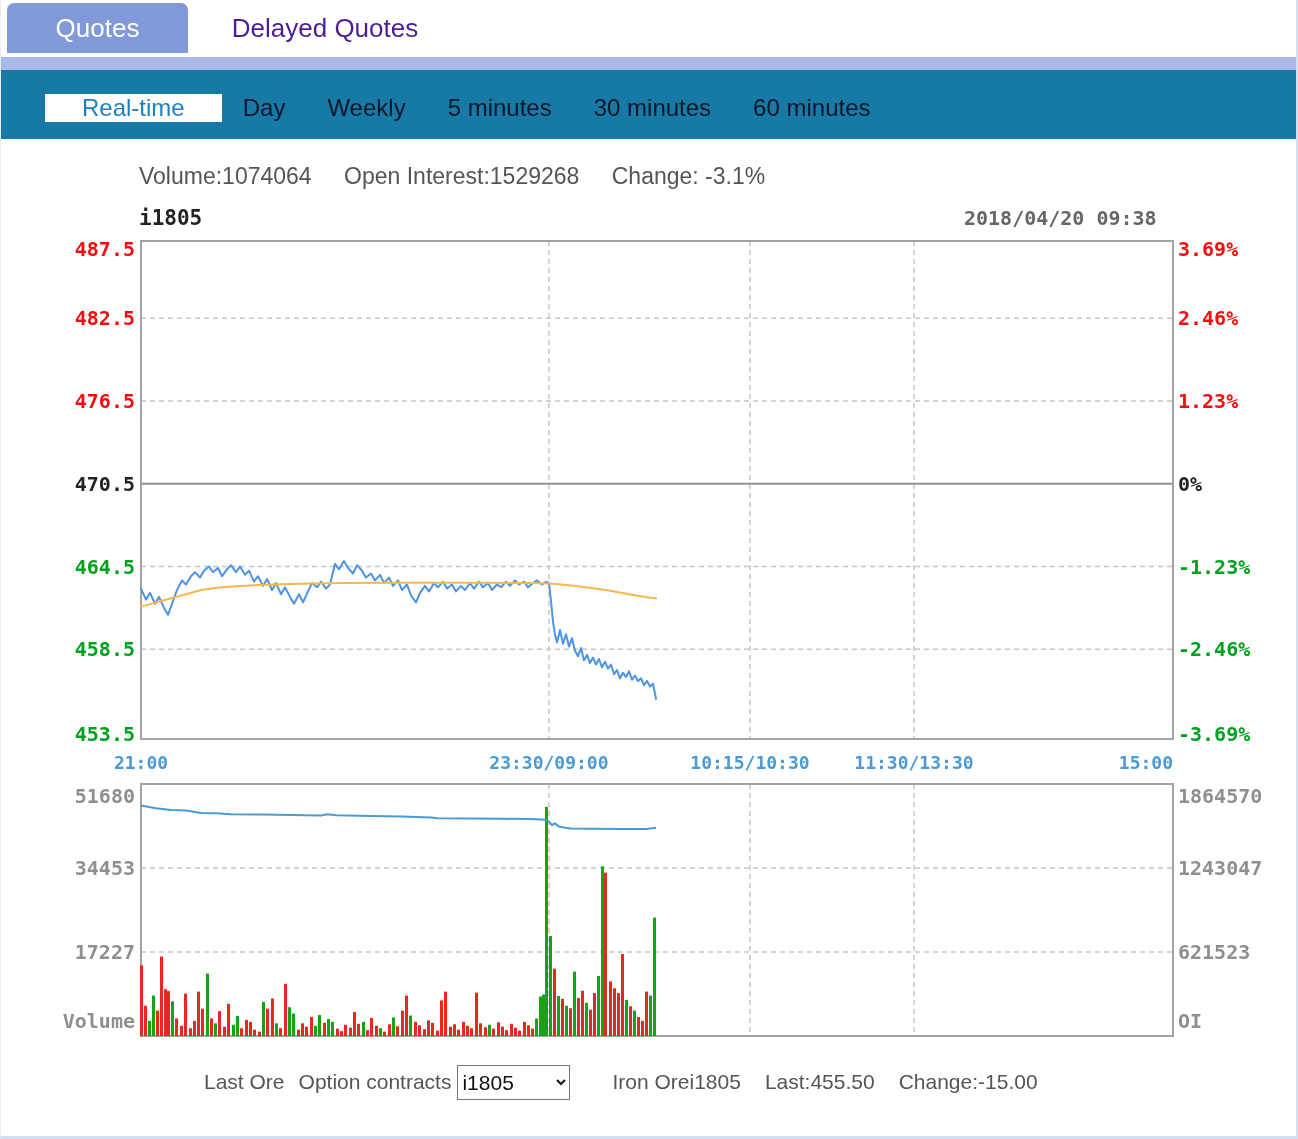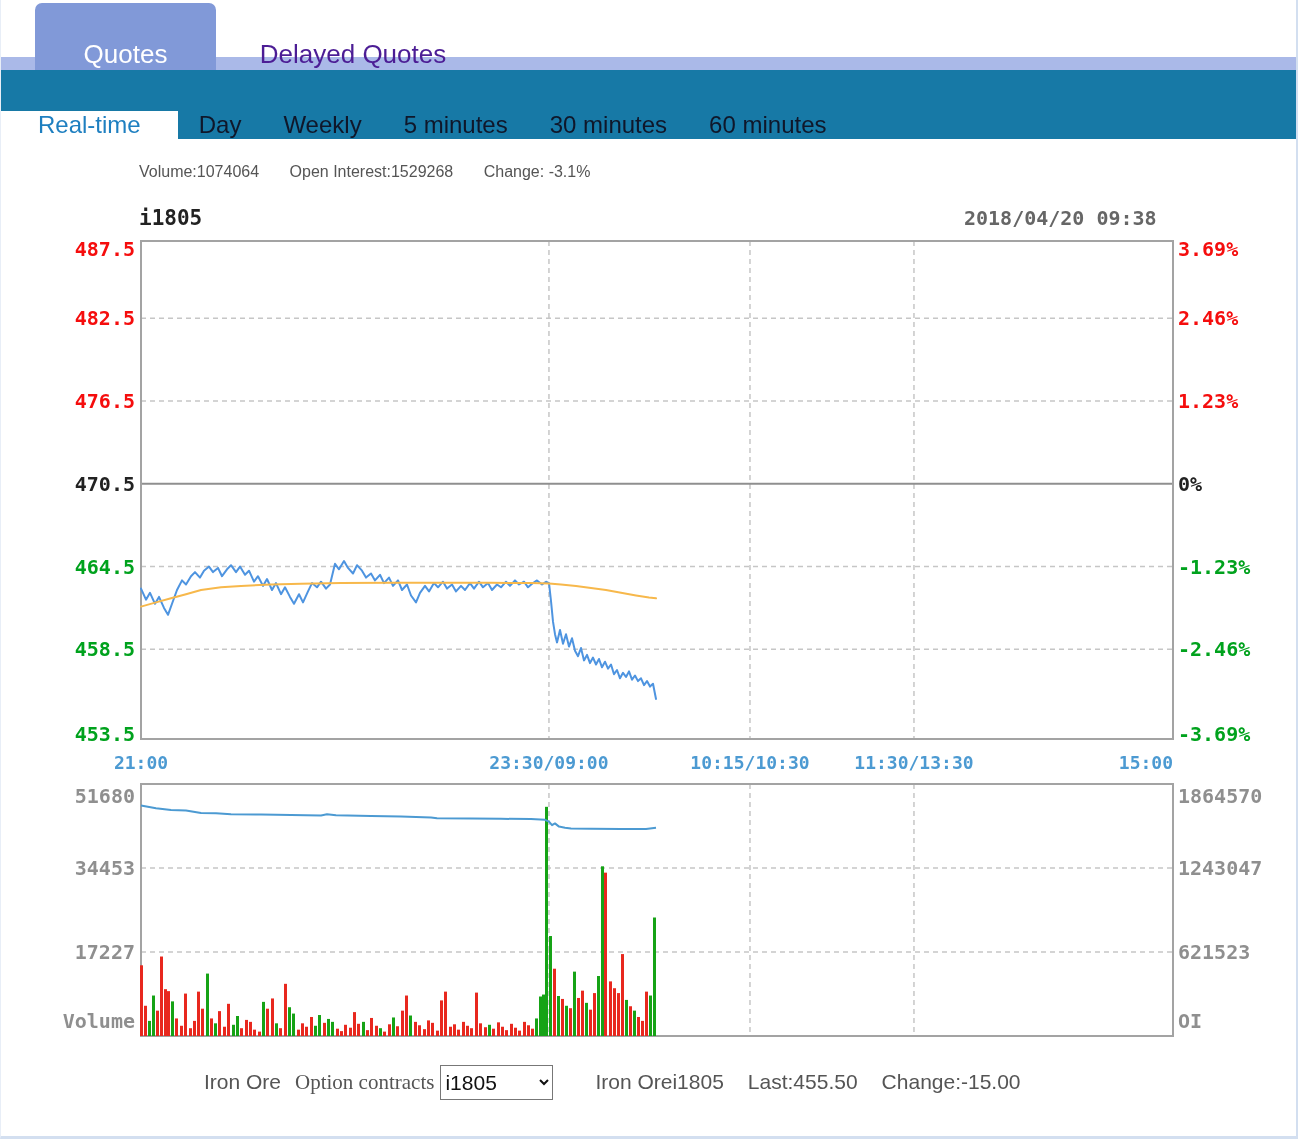--- a/index.html
+++ b/index.html
@@ -2,44 +2,44 @@
 <html><head>
 <meta charset="utf-8">
 <style>
   html,body{margin:0;padding:0;background:#fff;}
   .page{position:relative;width:1298px;height:1139px;box-sizing:border-box;overflow:hidden;
         font-family:"Liberation Sans",sans-serif;background:#fff;
         border-right:2px solid #d3dff0;border-bottom:3px solid #d3dff0;border-left:1px solid #e8eef7;}
   
   .tabs-row{position:absolute;left:0;top:0;width:100%;height:70px;background:#fff;}
   .tabs-band{position:absolute;left:0;top:57px;width:100%;height:13px;background:#aab9e8;}
-  .tab{position:absolute;top:3px;height:67px;display:flex;align-items:flex-end;justify-content:center;
-       font-size:26px;cursor:pointer;margin-left:28px;}
+  .tab{position:absolute;top:3px;height:50px;display:flex;align-items:center;justify-content:center;
+       font-size:26px;cursor:pointer;}
   .tab-active{left:6px;width:181px;background:#8199d8;color:#fff;border-radius:7px 7px 0 0;}
   .tab-plain{left:184px;width:280px;color:#4c1d95;background:transparent;}
   
   .subnav{position:absolute;left:0;top:70px;width:100%;height:69px;background:#1779a6;
-          display:flex;align-items:flex-end;box-sizing:border-box;}
+          display:flex;align-items:center;padding-left:44px;box-sizing:border-box;}
   .nav-item{display:flex;align-items:center;padding:0 21px;margin-top:6px;font-size:24px;color:#0f172a;cursor:pointer;}
   .nav-item.active{background:#fff;color:#1e7fc0;padding:0 37px;margin-top:6px;}
   .nav-item + .nav-item{margin-left:0px;}
   
-  .info-line{position:absolute;left:138px;top:163px;font-size:16px;color:#555;}
+  .info-line{position:absolute;left:138px;top:163px;font-size:23px;color:#555;}
   .info-line span{margin-right:26px;}
   .contract-label{position:absolute;left:138px;top:206px;font-size:21px;font-weight:bold;color:#222;
                   font-family:"DejaVu Sans Mono",monospace;}
   .datetime{position:absolute;left:963px;top:206px;font-size:20px;font-weight:bold;color:#666;
             font-family:"DejaVu Sans Mono",monospace;}
   #price-svg{position:absolute;left:0;top:240px;}
   #vol-svg{position:absolute;left:0;top:783px;}
   
   .footer{position:absolute;left:203px;top:1063px;height:38px;display:flex;align-items:center;
           font-size:21px;color:#555;}
   .footer .market{margin-right:14px;}
-  .footer .optlab{margin-right:6px;font-family:Liberation Serif, serif;}
+  .footer .optlab{margin-right:6px;}
   .footer select{width:113px;height:35px;font-size:21px;color:#111;border:1px solid #777;
                  background:#fff;margin-right:42px;font-family:"Liberation Sans",sans-serif;}
   .footer .cname{margin-right:24px;text-align:right;}
   .footer .last{margin-right:24px;text-align:center;}
 </style>
 </head>
 <body>
 
 <div class="page">
 
@@ -238,21 +238,21 @@
       <text x="134" y="92.0016253869969" fill="#8f8f8f" text-anchor="end" style="font-family:&quot;DejaVu Sans Mono&quot;,monospace;font-weight:bold;font-size:20px">34453</text>
       <text x="134" y="175.9983746130031" fill="#8f8f8f" text-anchor="end" style="font-family:&quot;DejaVu Sans Mono&quot;,monospace;font-weight:bold;font-size:20px">17227</text>
       <text x="134" y="245" fill="#8f8f8f" text-anchor="end" style="font-family:&quot;DejaVu Sans Mono&quot;,monospace;font-weight:bold;font-size:20px">Volume</text>
       <text x="1177" y="20" fill="#8f8f8f" text-anchor="start" style="font-family:&quot;DejaVu Sans Mono&quot;,monospace;font-weight:bold;font-size:20px">1864570</text>
       <text x="1177" y="92.0016253869969" fill="#8f8f8f" text-anchor="start" style="font-family:&quot;DejaVu Sans Mono&quot;,monospace;font-weight:bold;font-size:20px">1243047</text>
       <text x="1177" y="175.9983746130031" fill="#8f8f8f" text-anchor="start" style="font-family:&quot;DejaVu Sans Mono&quot;,monospace;font-weight:bold;font-size:20px">621523</text>
       <text x="1177" y="245" fill="#8f8f8f" text-anchor="start" style="font-family:&quot;DejaVu Sans Mono&quot;,monospace;font-weight:bold;font-size:20px">OI</text>
     </svg>
 
   <div class="footer">
-    <span class="market">Iron Ore</span>
+    <span class="market">Last Ore</span>
     <span class="optlab">Option contracts</span>
     <select>
       <option>i1805</option>
     </select>
     <span class="cname">Iron Orei1805</span>
     <span class="last">Last:455.50</span>
     <span>Change:-15.00</span>
   </div>
 </div>
 

